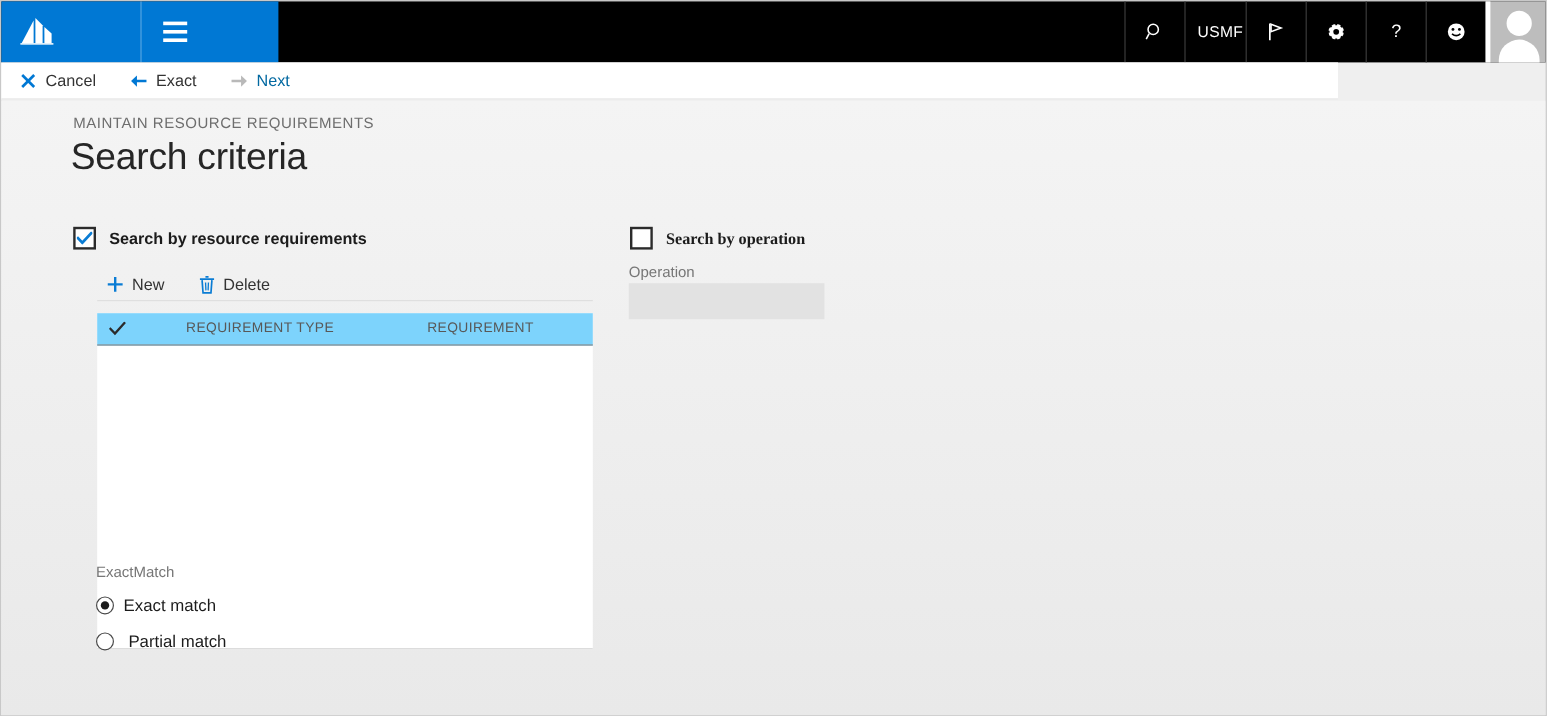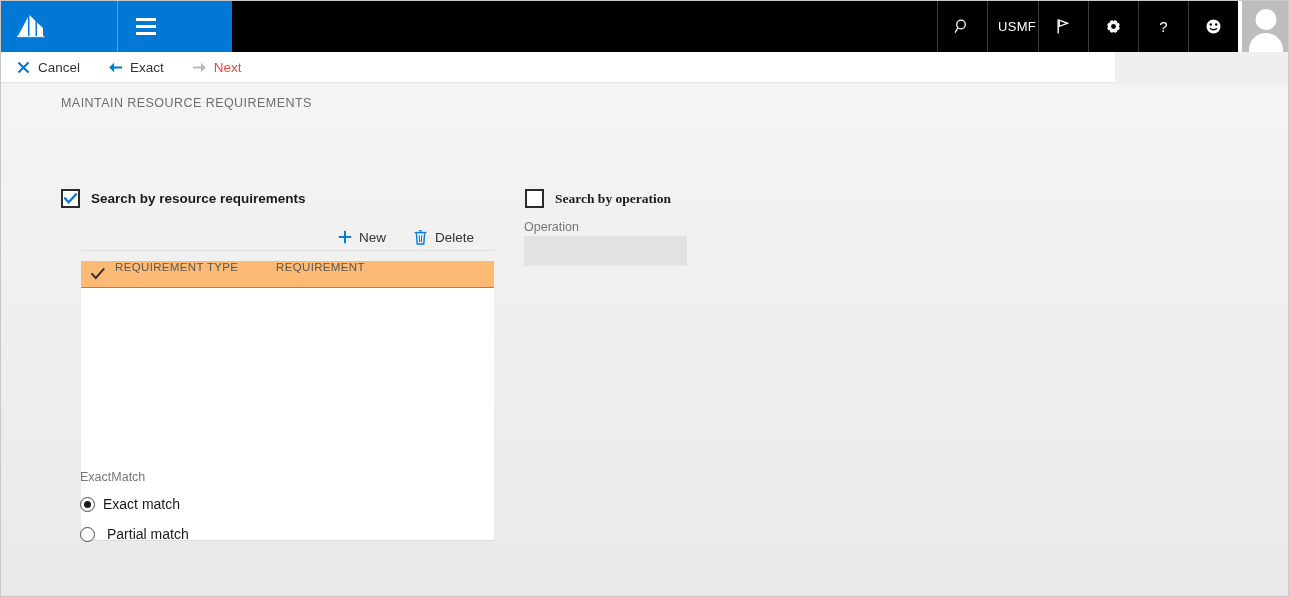--- a/index.html
+++ b/index.html
@@ -151,21 +151,21 @@
     user-select: none;
     white-space: nowrap;
   }
   .act-btn .glyph {
     display: inline-flex;
     align-items: center;
     justify-content: center;
     width: 15px; height: 15px;
     color: #0078d4;
   }
-  .act-btn.disabled { color: #ef4444; cursor: default; }
+  .act-btn.disabled { color: #0369a1; cursor: default; }
   .act-btn.disabled .glyph { color: #b9b9b9; }
 
   
   .content {
     position: absolute;
     left: 0; top: 83px;
     width: 1287px;
     height: 512px;
     background: linear-gradient(180deg, #f4f4f4 0%, #eeeeee 55%, #e9e9e9 100%);
     box-sizing: border-box;
@@ -228,21 +228,20 @@
   
   .grid-toolbar {
     position: absolute;
     left: 80px; top: 140px;
     width: 413px;
     height: 27px;
     display: flex;
     align-items: center;
     border-bottom: 1px solid #dfdfdf;
     box-sizing: border-box;
-    justify-content: flex-end;
   }
   .gt-btn {
     display: flex;
     align-items: center;
     gap: 7px;
     font-size: 13.5px;
     color: #333333;
     padding: 2px 8px;
     margin-right: 12px;
     cursor: pointer;
@@ -263,23 +262,25 @@
     left: 80px; top: 177px;
     width: 413px;
     height: 280px;
     background: #ffffff;
     box-sizing: border-box;
     border-bottom: 1px solid #dcdcdc;
   }
   .grid-head {
     height: 27px;
     display: flex;
+    align-items: center;
     border-bottom: 1px solid #8a8a8a;
     box-sizing: border-box;
-    background: #fdba74;
+    background: #7dd3fc;
+    gap: 40px;
   }
   .grid-head .col-check {
     width: 34px;
     display: flex;
     align-items: center;
     justify-content: center;
     color: #2b2b2b;
     font-size: 12px;
   }
   .grid-head .col-h {
@@ -486,20 +487,21 @@
         </svg>
       </span>
       <span>Next</span>
     </div>
 
   </div>
 
   <div class="content">
 
     <div class="caption">MAINTAIN RESOURCE REQUIREMENTS</div>
+    <div class="page-title">Search criteria</div>
 
     <div class="chk-row left">
       <span class="chkbox">
         <svg width="13" height="11" viewBox="0 0 13 11" aria-hidden="true">
           <path d="M1 5.4 L4.6 9.2 L12 1.3" fill="none" stroke="#0a7cd4" stroke-width="2.3" stroke-linecap="square" stroke-linejoin="miter"></path>
         </svg>
       </span>
       <span class="chk-label">Search by resource requirements</span>
     </div>
 

